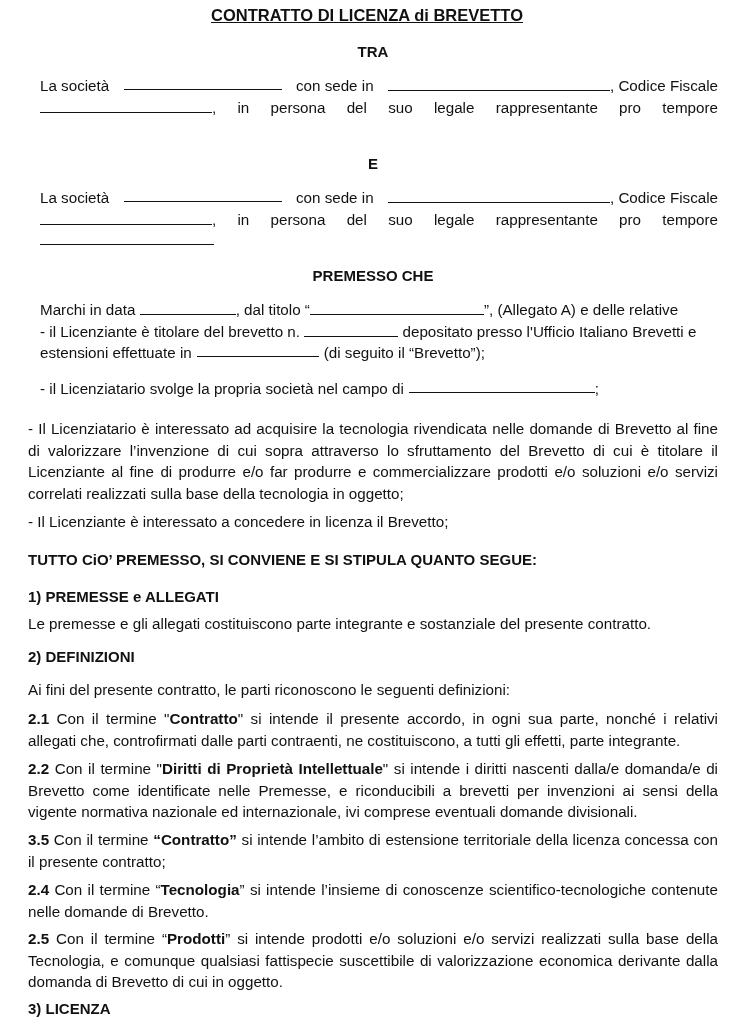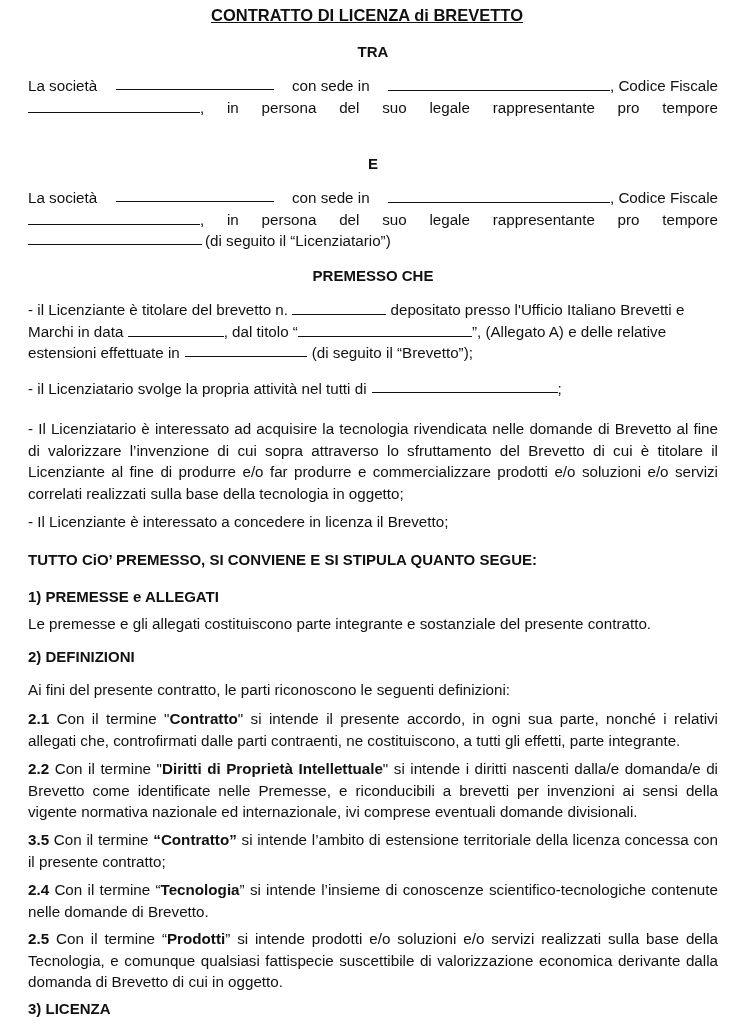--- a/index.html
+++ b/index.html
@@ -17,21 +17,21 @@
     text-decoration: underline;
   }
   .center-b {
     position: absolute; left: 0; right: 0;
     text-align: center; font-weight: bold; font-size: 15px;
   }
   .para {
     position: absolute; left: 0; right: 0;
     line-height: 21.5px; text-align: justify;
   }
-  .line { display: flex; justify-content: space-between; white-space: nowrap; height: 21.5px; }
+  .line { display: flex; justify-content: space-between; white-space: nowrap; height: 21.5px; margin-left: 12px; }
   .line.left { justify-content: flex-start; }
   .blank { display: inline-block; border-bottom: 1.4px solid #111; height: 14px; vertical-align: baseline; }
   .heading { position: absolute; left: 0; font-weight: bold; font-size: 15px; }
   b { font-weight: bold; }
 </style>
 </head>
 <body>
 
 <div class="page">
 
@@ -73,43 +73,42 @@
       <span>persona</span>
       <span>del</span>
       <span>suo</span>
       <span>legale</span>
       <span>rappresentante</span>
       <span>pro</span>
       <span>tempore</span>
     </div>
     <div class="line left">
       <span class="blank" style="width:174px"></span>
-      <span style="margin-left:3px">(di seguito il “Licenziatario”)</span>
     </div>
   </div>
 
   <div class="center-b" style="top:267px">PREMESSO CHE</div>
 
   <div class="para" style="top:299px">
     <div class="line">
-      <span><span>- il Licenziante è titolare del brevetto n.</span> <span class="blank" style="width:94px"></span> <span>depositato presso l'Ufficio Italiano Brevetti e</span></span>
+      <span><span>Marchi in data</span> <span class="blank" style="width:96px"></span><span>, dal titolo “</span><span class="blank" style="width:174px"></span><span>”, (Allegato A) e delle relative</span></span>
     </div>
     <div class="line">
-      <span><span>Marchi in data</span> <span class="blank" style="width:96px"></span><span>, dal titolo “</span><span class="blank" style="width:174px"></span><span>”, (Allegato A) e delle relative</span></span>
+      <span><span>- il Licenziante è titolare del brevetto n.</span> <span class="blank" style="width:94px"></span> <span>depositato presso l'Ufficio Italiano Brevetti e</span></span>
     </div>
     <div class="line left">
       <span>estensioni effettuate in</span>
       <span class="blank" style="width:122px;margin-left:5px"></span>
       <span style="margin-left:5px">(di seguito il “Brevetto”);</span>
     </div>
   </div>
 
   <div class="para" style="top:378px">
     <div class="line left">
-      <span>- il Licenziatario svolge la propria attività nel tutti di</span>
+      <span>- il Licenziatario svolge la propria società nel campo di</span>
       <span class="blank" style="width:186px;margin-left:5px"></span>
       <span>;</span>
     </div>
   </div>
 
   <div class="para" style="top:418px">- Il Licenziatario è interessato ad acquisire la tecnologia rivendicata nelle domande di Brevetto al fine di valorizzare l’invenzione di cui sopra attraverso lo sfruttamento del Brevetto di cui è titolare il Licenziante al fine di produrre e/o far produrre e commercializzare prodotti e/o soluzioni e/o servizi correlati realizzati sulla base della tecnologia in oggetto;</div>
 
   <div class="para" style="top:511px">- Il Licenziante è interessato a concedere in licenza il Brevetto;</div>
 
   <div class="heading" style="top:551px">TUTTO CiO’ PREMESSO, SI CONVIENE E SI STIPULA QUANTO SEGUE:</div>

